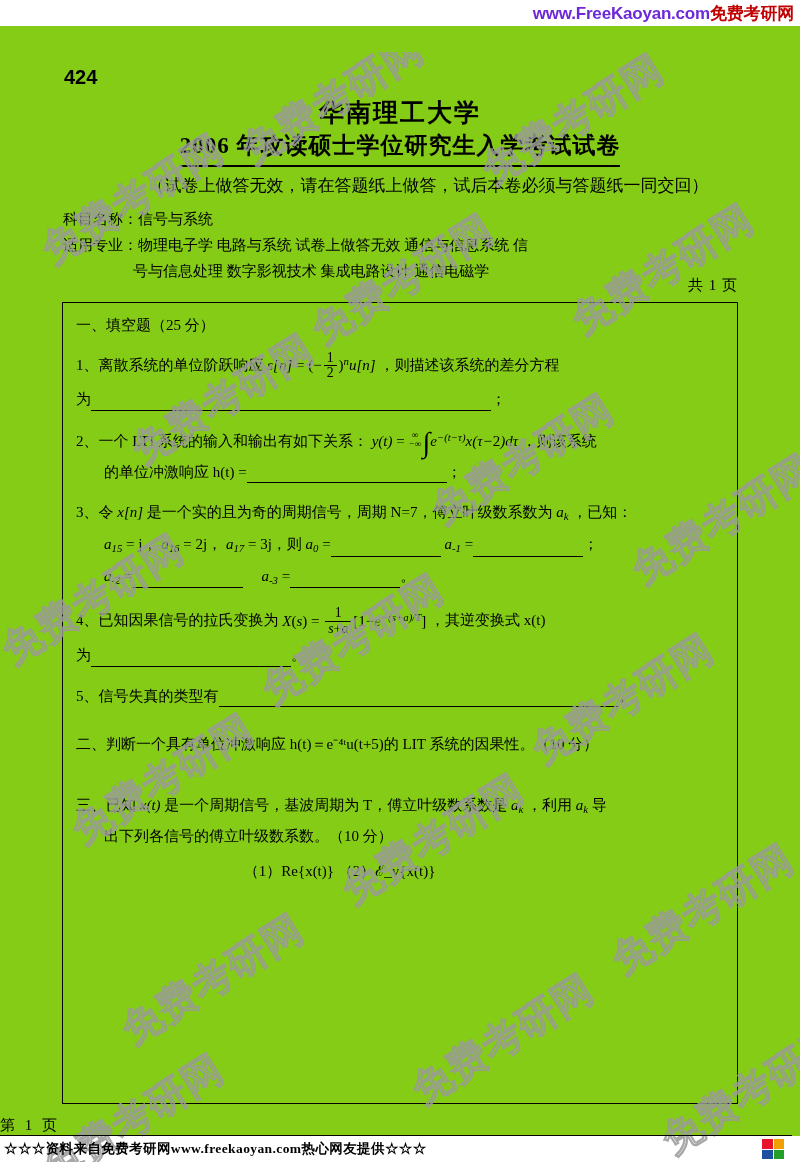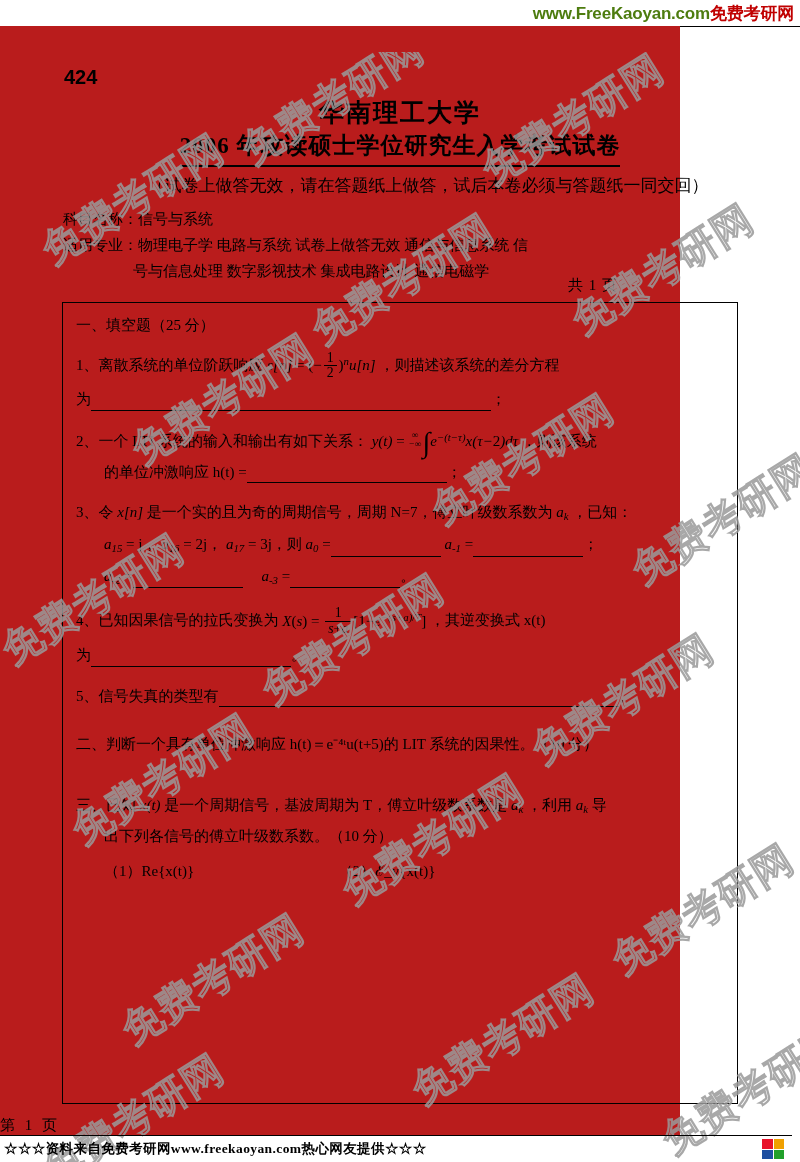--- a/index.html
+++ b/index.html
@@ -28,30 +28,30 @@
     justify-content: flex-end;
   }
   .top-banner .brand {
     font-family: "Liberation Sans", sans-serif;
     font-weight: bold;
     font-size: 17px;
     letter-spacing: -0.2px;
     padding-right: 6px;
     white-space: nowrap;
   }
-  .brand .domain { color: #4d7c0f; }
+  .brand .domain { color: #6d28d9; }
   .brand .cn { color: #c00000; }
 
   
   .sheet {
     position: absolute;
     top: 26px; left: 0;
-    width: 680px;
+    width: 800px;
     height: 1110px;
-    background: #b91c1c;
+    background: #84cc16;
   }
 
   .code-424 {
     position: absolute;
     top: 40px;
     left: 64px;
     font-family: "Liberation Sans", sans-serif;
     font-weight: bold;
     font-size: 20px;
   }
@@ -367,21 +367,21 @@
         <span>三、已知</span>
         <span class="mi">x(t)</span>
         <span>是一个周期信号，基波周期为 T，傅立叶级数系数是</span>
         <span class="mi">a</span><span class="sub">k</span>
         <span>，利用</span>
         <span class="mi">a</span><span class="sub">k</span>
         <span>导</span>
       </div>
       <div class="row indent">出下列各信号的傅立叶级数系数。（10 分）</div>
       <div class="row indent" style="margin-top:12px;">
-        <span style="display:inline-block;width:230px;">（1）Re{x(t)}</span>
+        <span style="display:inline-block;width:230px;text-align:right;">（1）Re{x(t)}</span>
         <span>（2）ℰ_v{x(t)}</span>
       </div>
     </div>
 
   </div>
 
   <div class="page-footer">第  1  页</div>
 
   <div class="wm-layer">
     <div class="wm" style="top:20px;  left:230px;">免费考研网</div>

